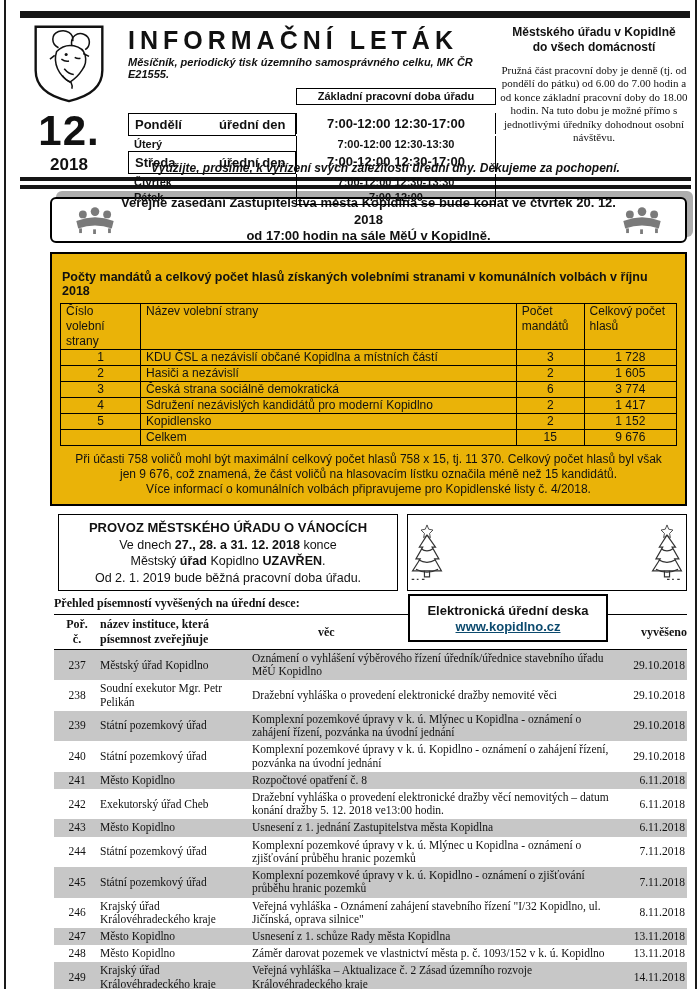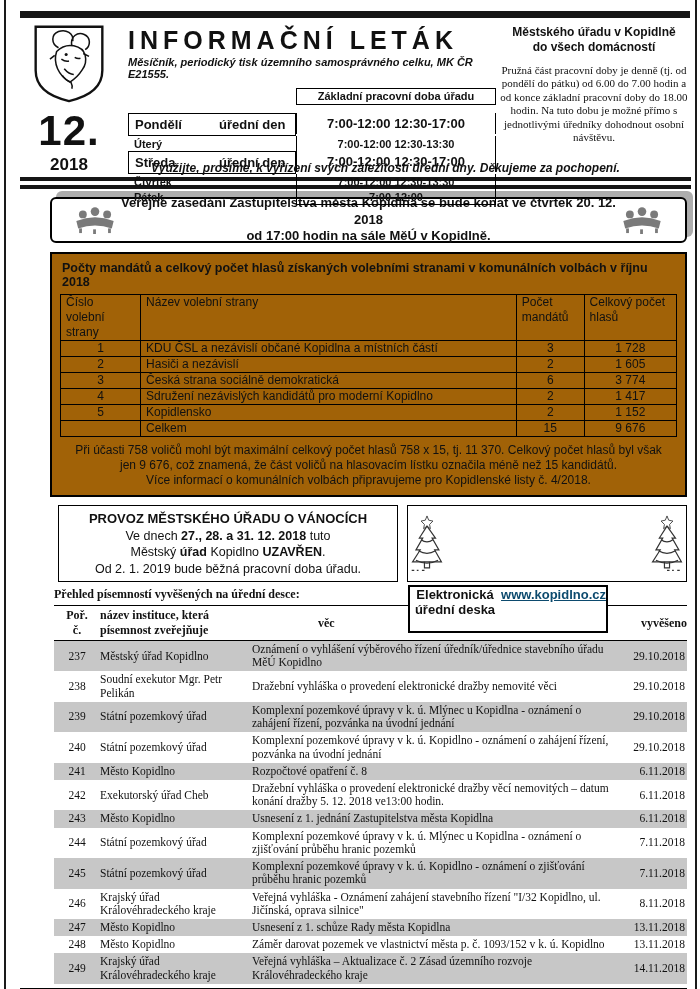--- a/index.html
+++ b/index.html
@@ -36,42 +36,42 @@
   .s-label.office{border:1px solid #000;gap:24px;}
   .s-time.last{border-bottom:1px solid #000;}
 
   
   .announce{margin:8px 13px 0 50px;border:2px solid #000;border-radius:6px;
             box-shadow:6px -6px 0 0 #adadad;display:flex;align-items:center;
             padding:4px 22px;background:#fff;height:34px;}
   .announce-text{flex:1;text-align:center;font-size:13px;font-weight:bold;line-height:1.3;}
 
   
-  .elections{margin:9px 13px 0 50px;border:2px solid #000;padding:5px 8px 7px 8px;background:#a16207;}
+  .elections{margin:9px 13px 0 50px;border:2px solid #000;padding:14px 8px 7px 8px;background:#eab308;}
   .e-title{font-size:12.5px;font-weight:bold;margin:2px 0 5px 2px;}
   table.e-table{width:100%;border-collapse:collapse;font-size:12px;}
   table.e-table th,table.e-table td{border:1px solid #000;padding:0 5px;line-height:15px;font-weight:normal;}
   table.e-table th{text-align:left;white-space:pre-line;vertical-align:top;}
   .c{text-align:center;}
   .e-notes{font-size:12px;text-align:center;line-height:1.25;margin-top:6px;}
 
   
   .xmas{display:flex;gap:9px;margin:8px 13px 0 58px;height:77px;justify-content:center;}
   .provoz{width:330px;border:1.5px solid #000;text-align:center;font-size:12.5px;
           display:flex;flex-direction:column;justify-content:space-evenly;padding:2px 4px;}
   .provoz .t{font-weight:bold;font-size:13px;}
   .wishes{flex:1;border:1.5px solid #000;display:flex;align-items:center;padding:0 2px;}
   .wish-text{flex:1;text-align:center;font-weight:bold;font-size:12.5px;line-height:1.3;}
 
   
   .board{margin:5px 13px 0 20px;position:relative;font-family:"Liberation Serif",serif;}
   .b-intro{font-size:12px;font-weight:bold;padding-left:34px;height:18px;}
   .edesk{position:absolute;left:388px;top:-2px;width:196px;height:44px;border:2px solid #000;
          background:#fff;z-index:2;text-align:center;font-family:"Liberation Sans",sans-serif;
-         display:flex;flex-direction:row;justify-content:center;gap:1px;}
+         display:flex;flex-direction:column;justify-content:center;gap:1px;}
   .edesk .lbl{font-weight:bold;font-size:13px;}
   .edesk a{color:#0c4a6e;font-weight:bold;font-size:13px;text-decoration:underline;}
   .b-grid{display:grid;grid-template-columns:46px 152px 1fr 68px;align-items:center;}
   .b-head{border-top:1px solid #000;border-bottom:1px solid #000;font-weight:bold;font-size:12px;
           padding:2px 0;margin-left:34px;}
   .b-head .vec{padding-left:66px;}
   .b-rows{margin-left:34px;}
   .b-row{font-size:11.5px;line-height:1.15;padding:2px 0;}
   .b-row:nth-child(odd){background:#c7c7c7;}
   .b-num{text-align:center;}
@@ -263,21 +263,21 @@
     <div class="e-notes">
       <div style="max-width:600px;margin:0 auto">Při účasti 758 voličů mohl být maximální celkový počet hlasů 758 x 15, tj. 11 370. Celkový počet hlasů byl však jen 9 676, což znamená, že část voličů na hlasovacím lístku označila méně než 15 kandidátů.</div>
       <div>Více informací o komunálních volbách připravujeme pro Kopidlenské listy č. 4/2018.</div>
     </div>
   </div>
 
   <div class="xmas">
     <div class="provoz">
       <div class="t">PROVOZ MĚSTSKÉHO ÚŘADU O VÁNOCÍCH</div>
       <div>
-        <span>Ve dnech </span><b>27., 28. a 31. 12. 2018</b><span> tuto</span>
+        <span>Ve dnech </span><b>27., 28. a 31. 12. 2018</b><span> konce</span>
       </div>
       <div>
         <span>Městský </span><b>úřad</b><span> Kopidlno </span><b>UZAVŘEN</b><span>.</span>
       </div>
       <div>Od 2. 1. 2019 bude běžná pracovní doba úřadu.</div>
     </div>
     <div class="wishes">
       <span>
         <svg width="34" height="66" viewBox="0 0 40 70" fill="none" stroke="#333" stroke-width="1.4">
           <path d="M20,2 l2,5 5,1 -4,4 1,5 -4,-3 -4,3 1,-5 -4,-4 5,-1 z" stroke-width="1"></path>

